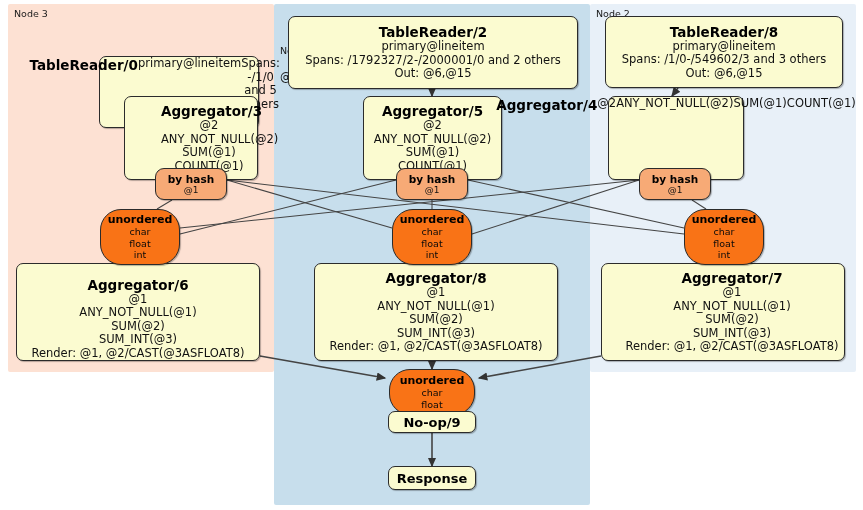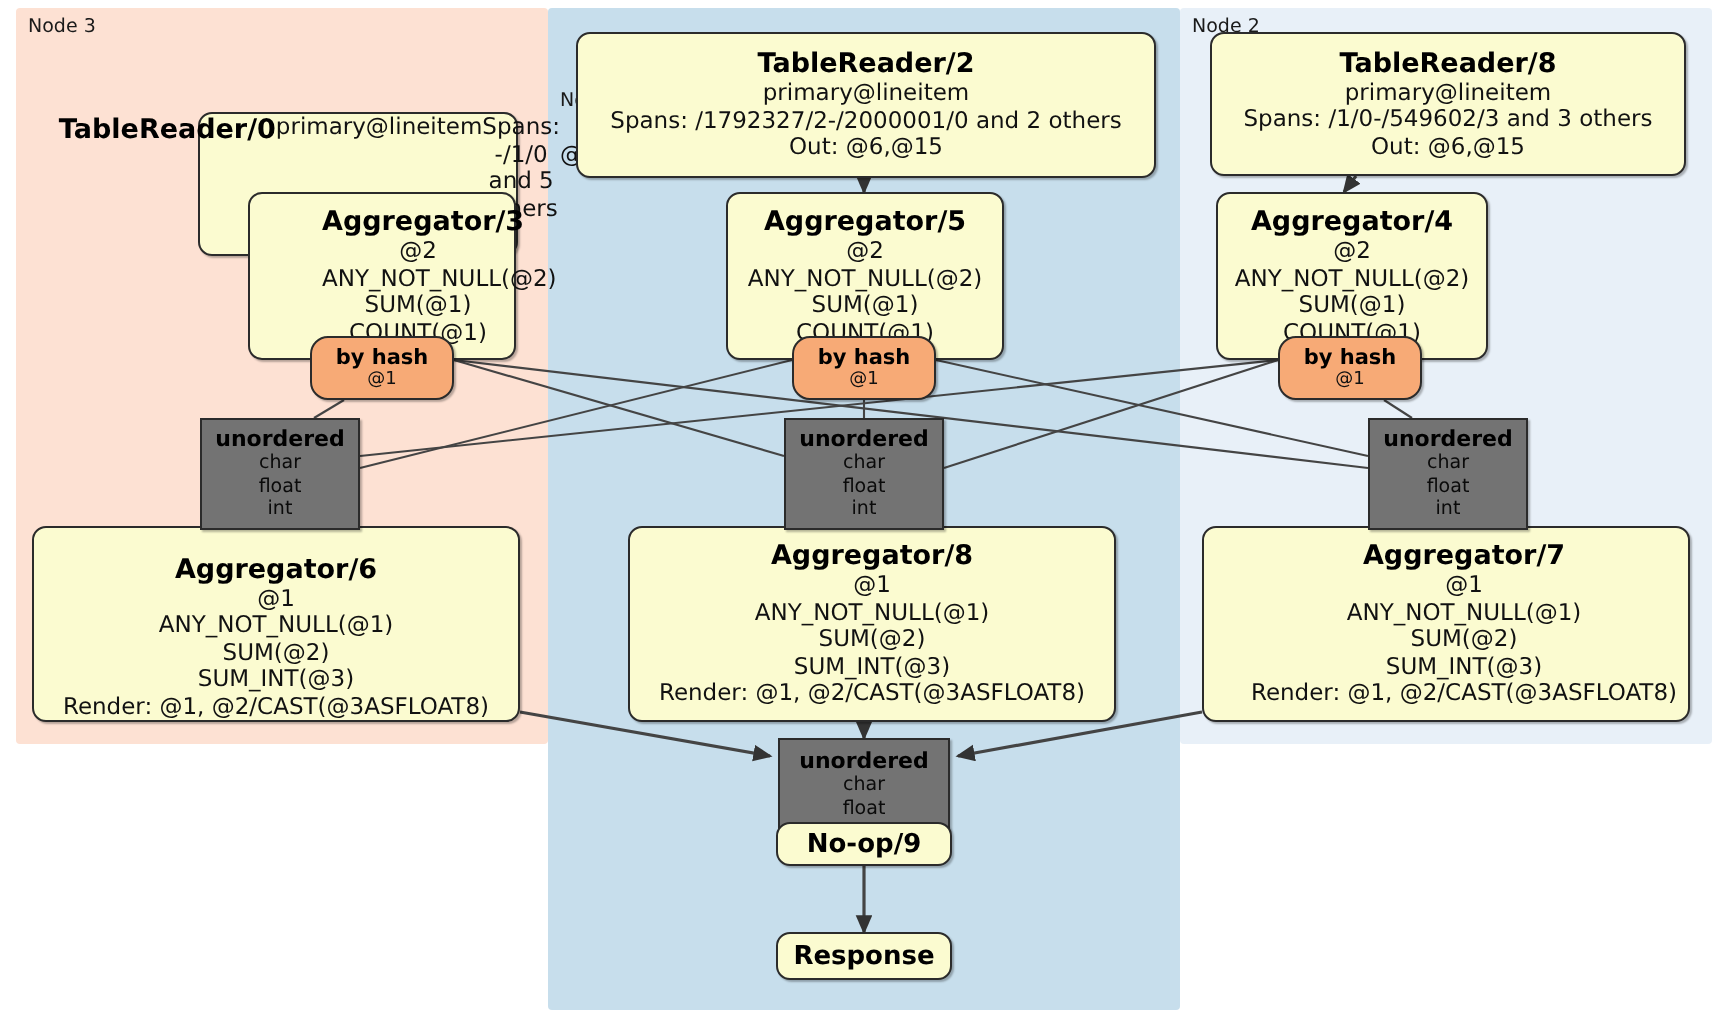--- a/index.html
+++ b/index.html
@@ -21,21 +21,21 @@
   .node .line{color:#111;}
 
   .op{background:#fbfbd0;}
   .op .title{font-size:13.5px;line-height:16px;}
   .op .line{font-size:11.5px;line-height:13.5px;}
 
   .hash{background:#f7aa76;border-radius:9px;}
   .hash .title{font-size:10.5px;line-height:12px;}
   .hash .line{font-size:9px;line-height:11px;}
 
-  .unord{background:#737373;border-radius:0;}
+  .unord{background:#f97316;border-radius:21px;}
   .unord .title{font-size:11px;line-height:13px;color:#000;}
   .unord .line{font-size:9.5px;line-height:11.5px;color:#0a0a0a;}
 
   .small-op .title{font-size:13px;line-height:15px;}
 </style>
 </head>
 <body>
 
 <div id="stage">
 
@@ -151,21 +151,21 @@
       </div>
       <div class="node op small-op" style="left: 388px; top: 466px; width: 88px; height: 24px; display: flex; flex-direction: column; justify-content: center; z-index: 5;">
         <div class="title">Response</div>
       </div>
       <div class="node op" style="left: 605px; top: 16px; width: 238px; height: 72px; display: flex; flex-direction: column; justify-content: center; z-index: 3;">
         <div class="title">TableReader/8</div>
         <div class="line">primary@lineitem</div>
         <div class="line">Spans: /1/0-/549602/3 and 3 others</div>
         <div class="line">Out: @6,@15</div>
       </div>
-      <div class="node op" style="left: 608px; top: 96px; width: 136px; height: 84px; display: flex; flex-direction: column; justify-content: center; z-index: 3;">
+      <div class="node op" style="left: 608px; top: 96px; width: 136px; height: 84px; display: flex; flex-direction: row; justify-content: center; z-index: 3;">
         <div class="title">Aggregator/4</div>
         <div class="line">@2</div>
         <div class="line">ANY_NOT_NULL(@2)</div>
         <div class="line">SUM(@1)</div>
         <div class="line">COUNT(@1)</div>
       </div>
       <div class="node hash" style="left: 639px; top: 168px; width: 72px; height: 32px; display: flex; flex-direction: column; justify-content: center; z-index: 5;">
         <div class="title">by hash</div>
         <div class="line">@1</div>
       </div>

